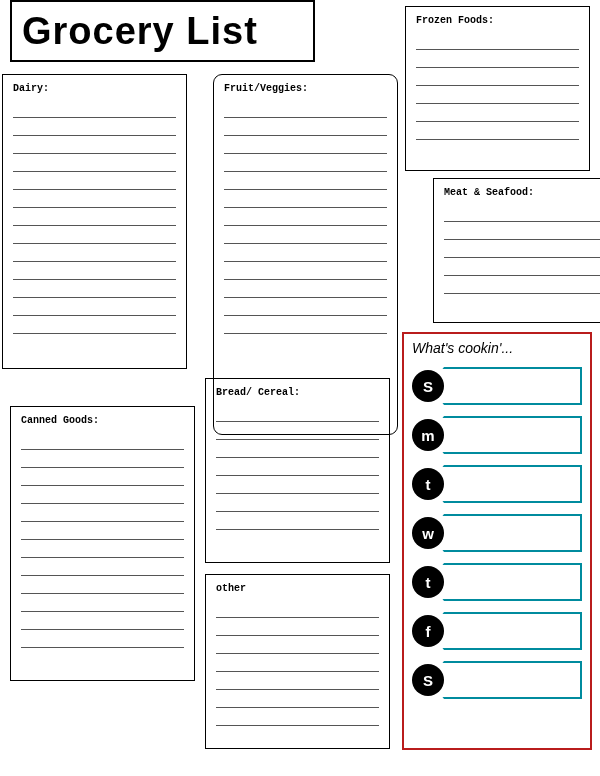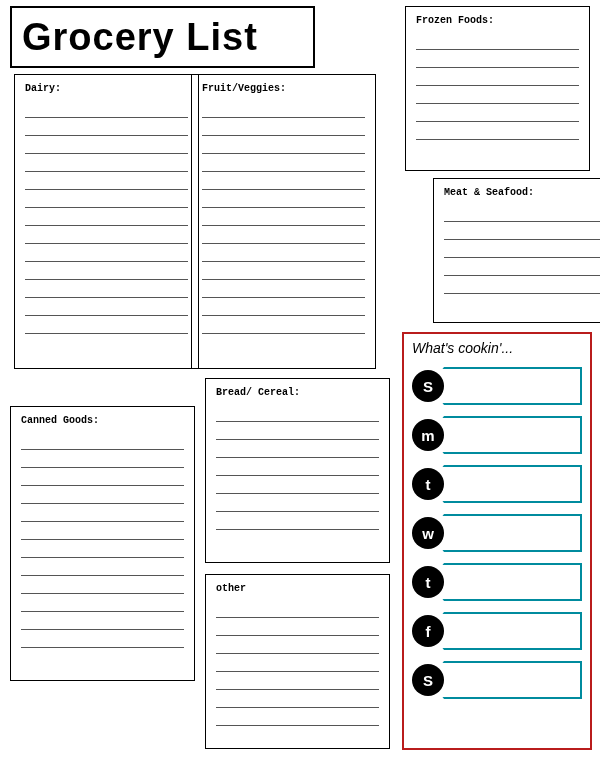--- a/index.html
+++ b/index.html
@@ -15,21 +15,21 @@
     .page {
       width: 600px;
       height: 776px;
       padding: 8px;
       position: relative;
     }
 
     
     .title-box {
       position: absolute;
-      top: 6px;
+      top: 0;
       left: 10px;
       width: 305px;
       height: 62px;
       border: 2px solid #000;
       display: flex;
       align-items: center;
       padding: 20px 10px;
     }
     .title-text {
       font-size: 38px;
@@ -56,29 +56,30 @@
       gap: 0px;
     }
     .line {
       border-bottom: 1px solid #555;
       height: 18px;
       width: 100%;
     }
 
     
     .dairy {
-      top: 74px; left: 14px;
+      top: 74px; left: 2px;
       width: 185px;
       height: 295px;
     }
     
     .fruit {
-      top: 74px; left: 191px;
-      width: 185px;
-      height: 295px;
+      top: 74px; left: 213px;
+      width: 185px;
+      height: 361px;
+      border-radius: 9px;
     }
     
     .frozen {
       top: 6px; left: 405px;
       width: 185px;
       height: 165px;
     }
     
     .meat {
       top: 178px; left: 405px;

